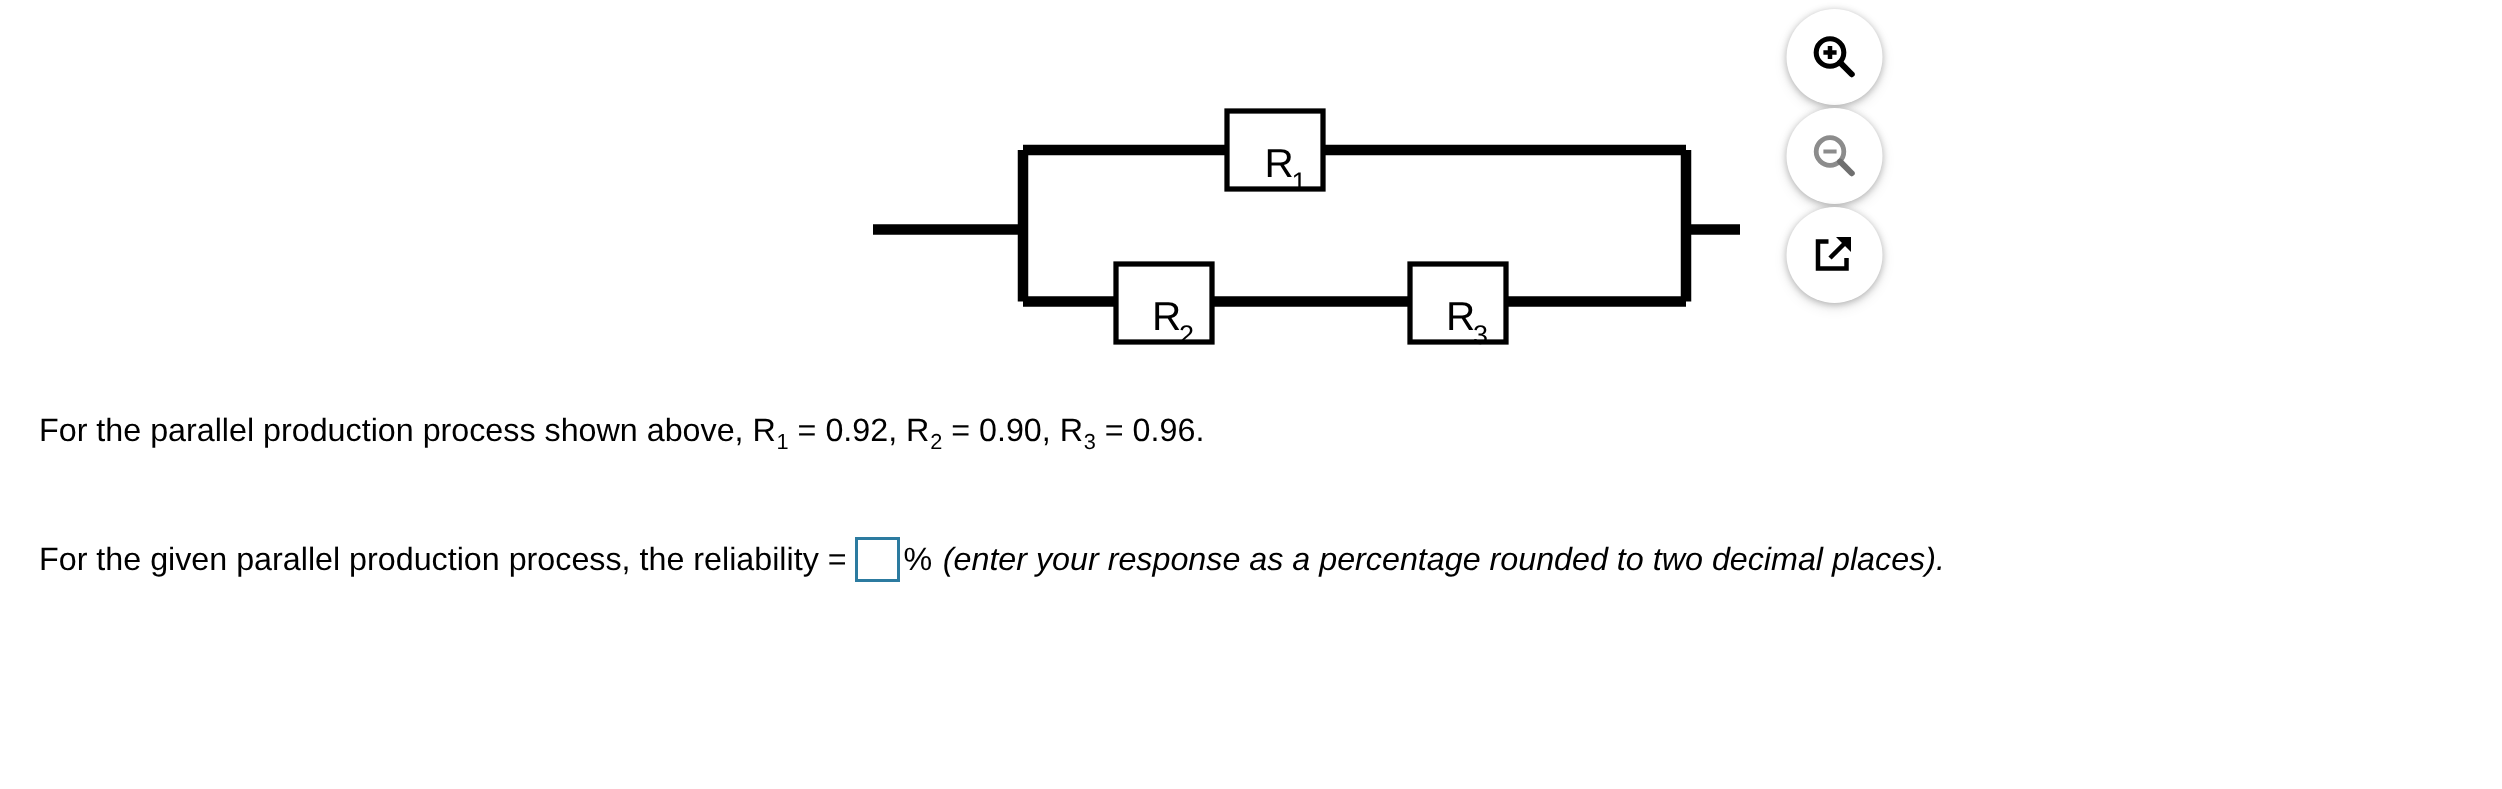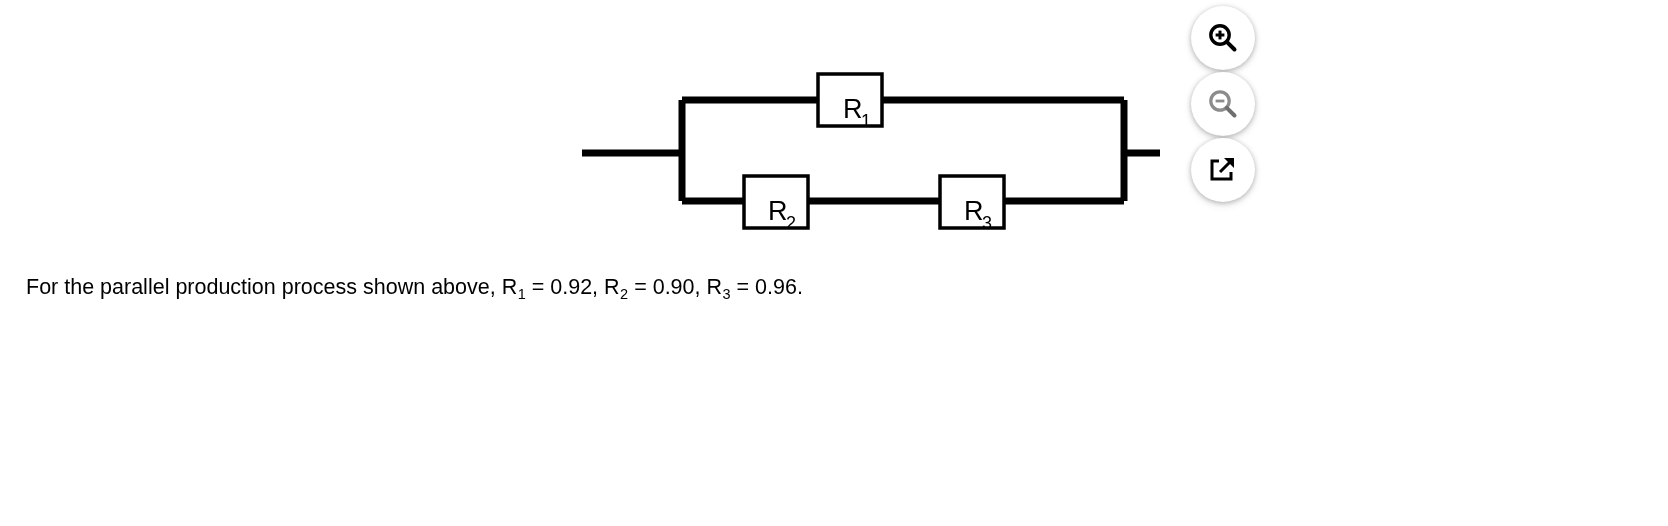--- a/index.html
+++ b/index.html
@@ -172,14 +172,20 @@
 
   </div>
 </div>
 
 <div id="text-block">
 
   <div class="prompt-line" id="line-values">
     <span>For the parallel production process shown above, </span><span class="nowrap"><span class="var">R</span><span class="sub">1</span><span> = 0.92, </span></span><span class="nowrap"><span class="var">R</span><span class="sub">2</span><span> = 0.90, </span></span><span class="nowrap"><span class="var">R</span><span class="sub">3</span><span> = 0.96.</span></span>
   </div>
 
+  <div class="prompt-line" id="line-answer">
+    <span>For the given parallel production process, the reliability =</span>
+    <span class="answer-input" id="reliability-input"></span>
+    <span>%</span>
+    <span class="hint">(enter your response as a percentage rounded to two decimal places).</span>
+  </div>
 
 </div>
 
 </body></html>

